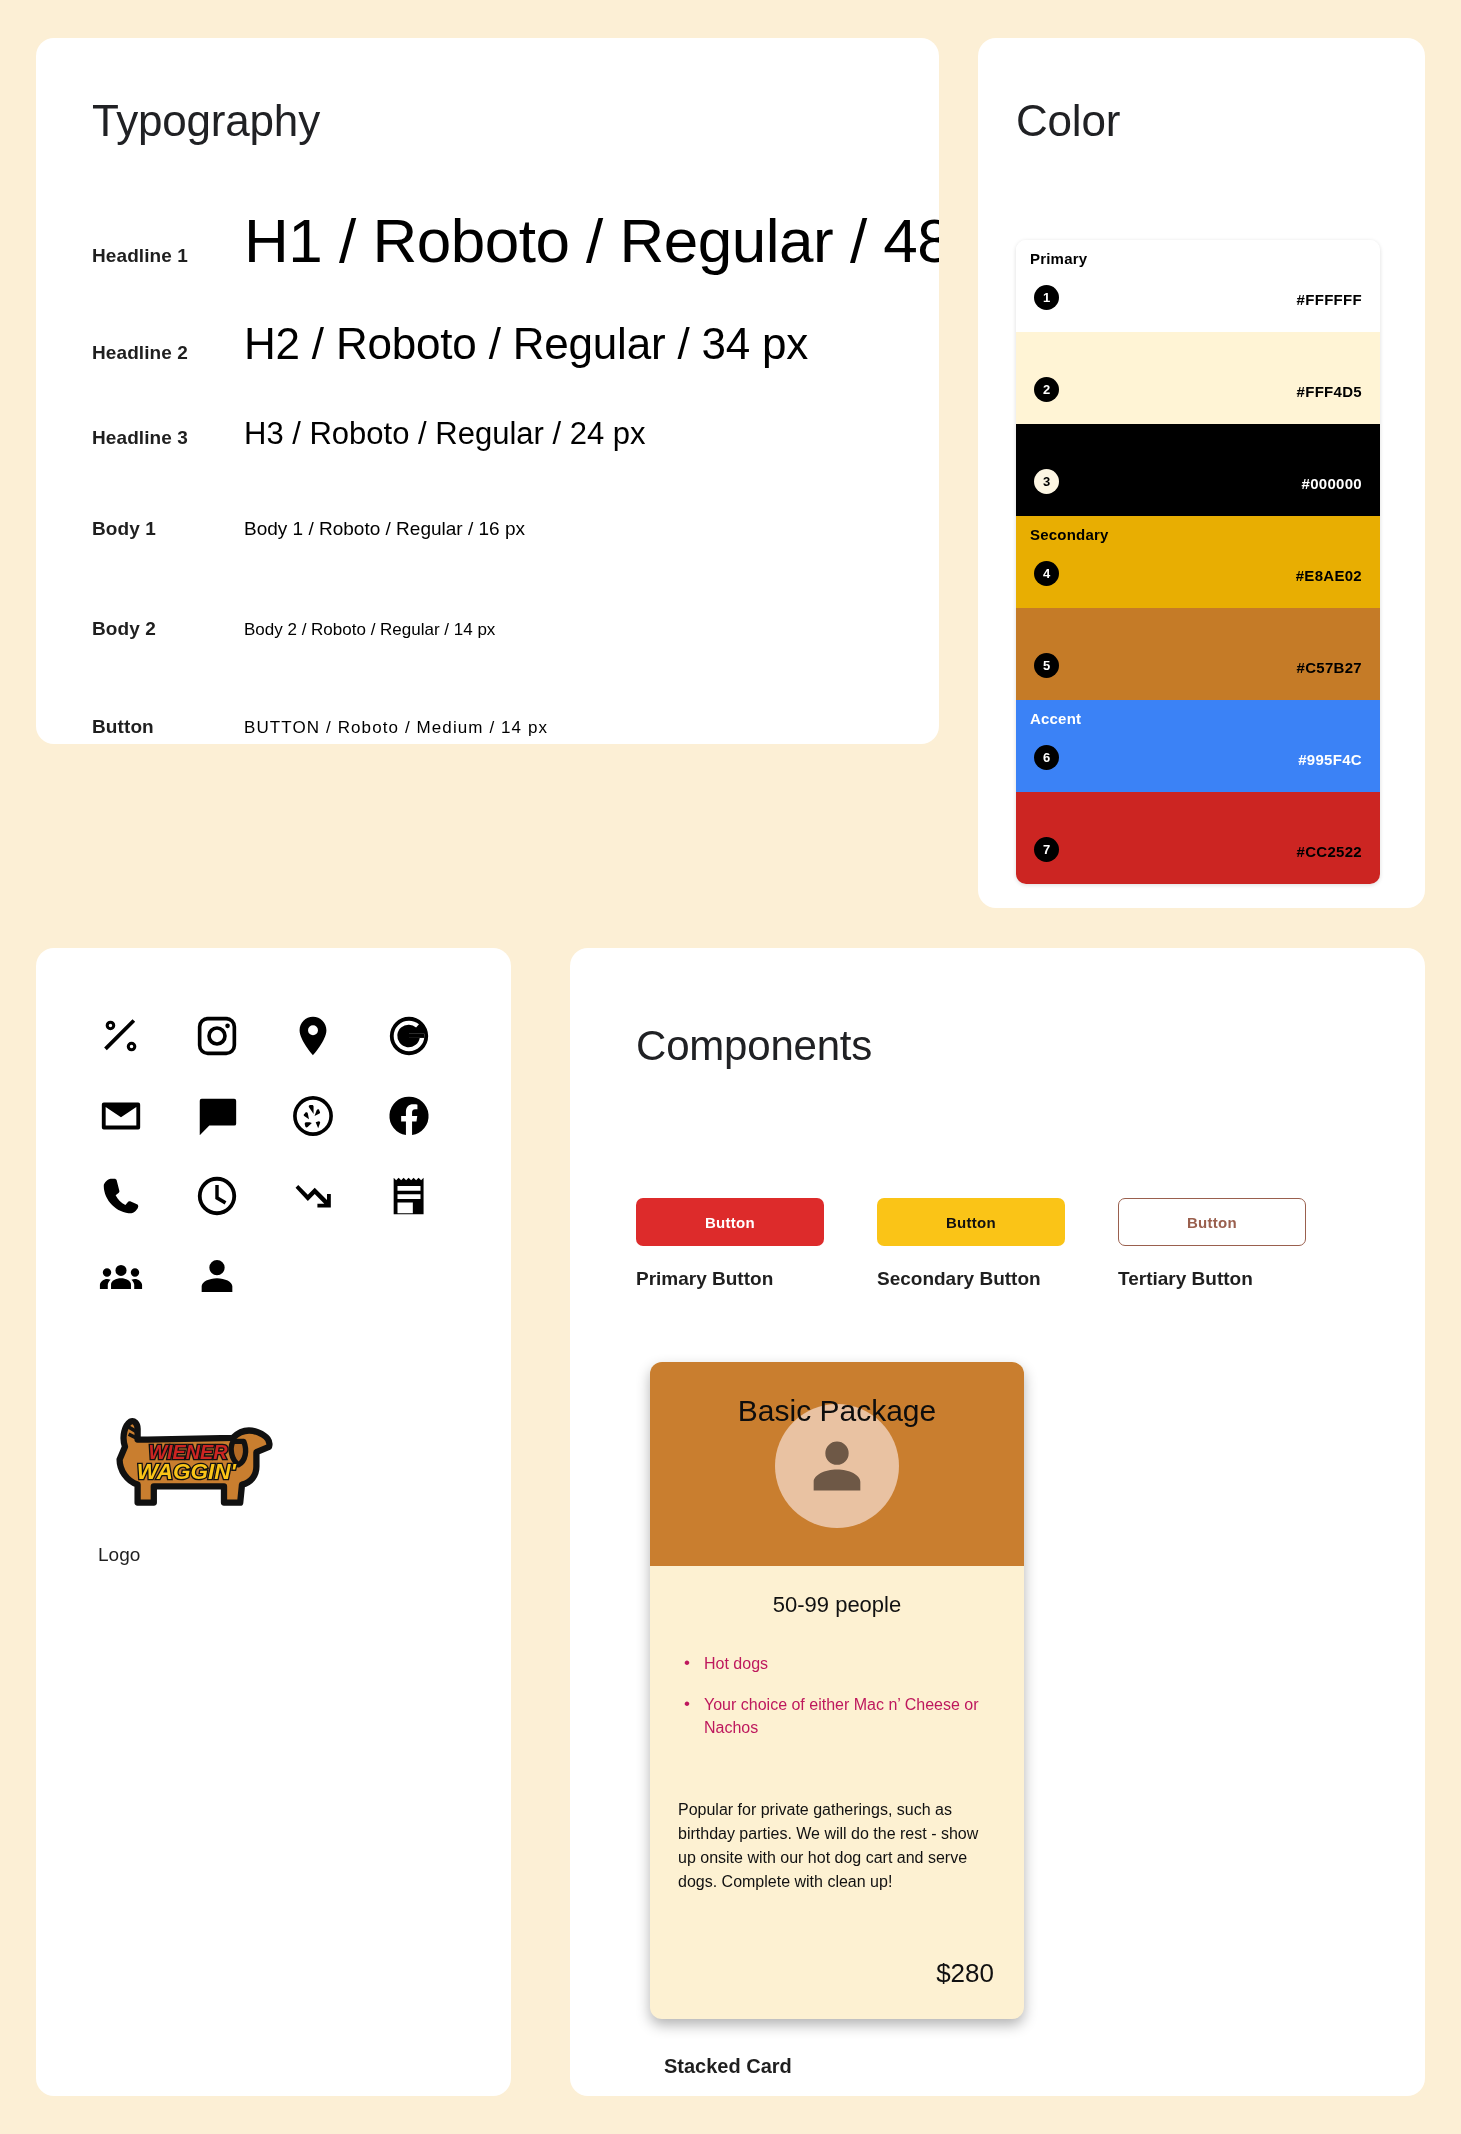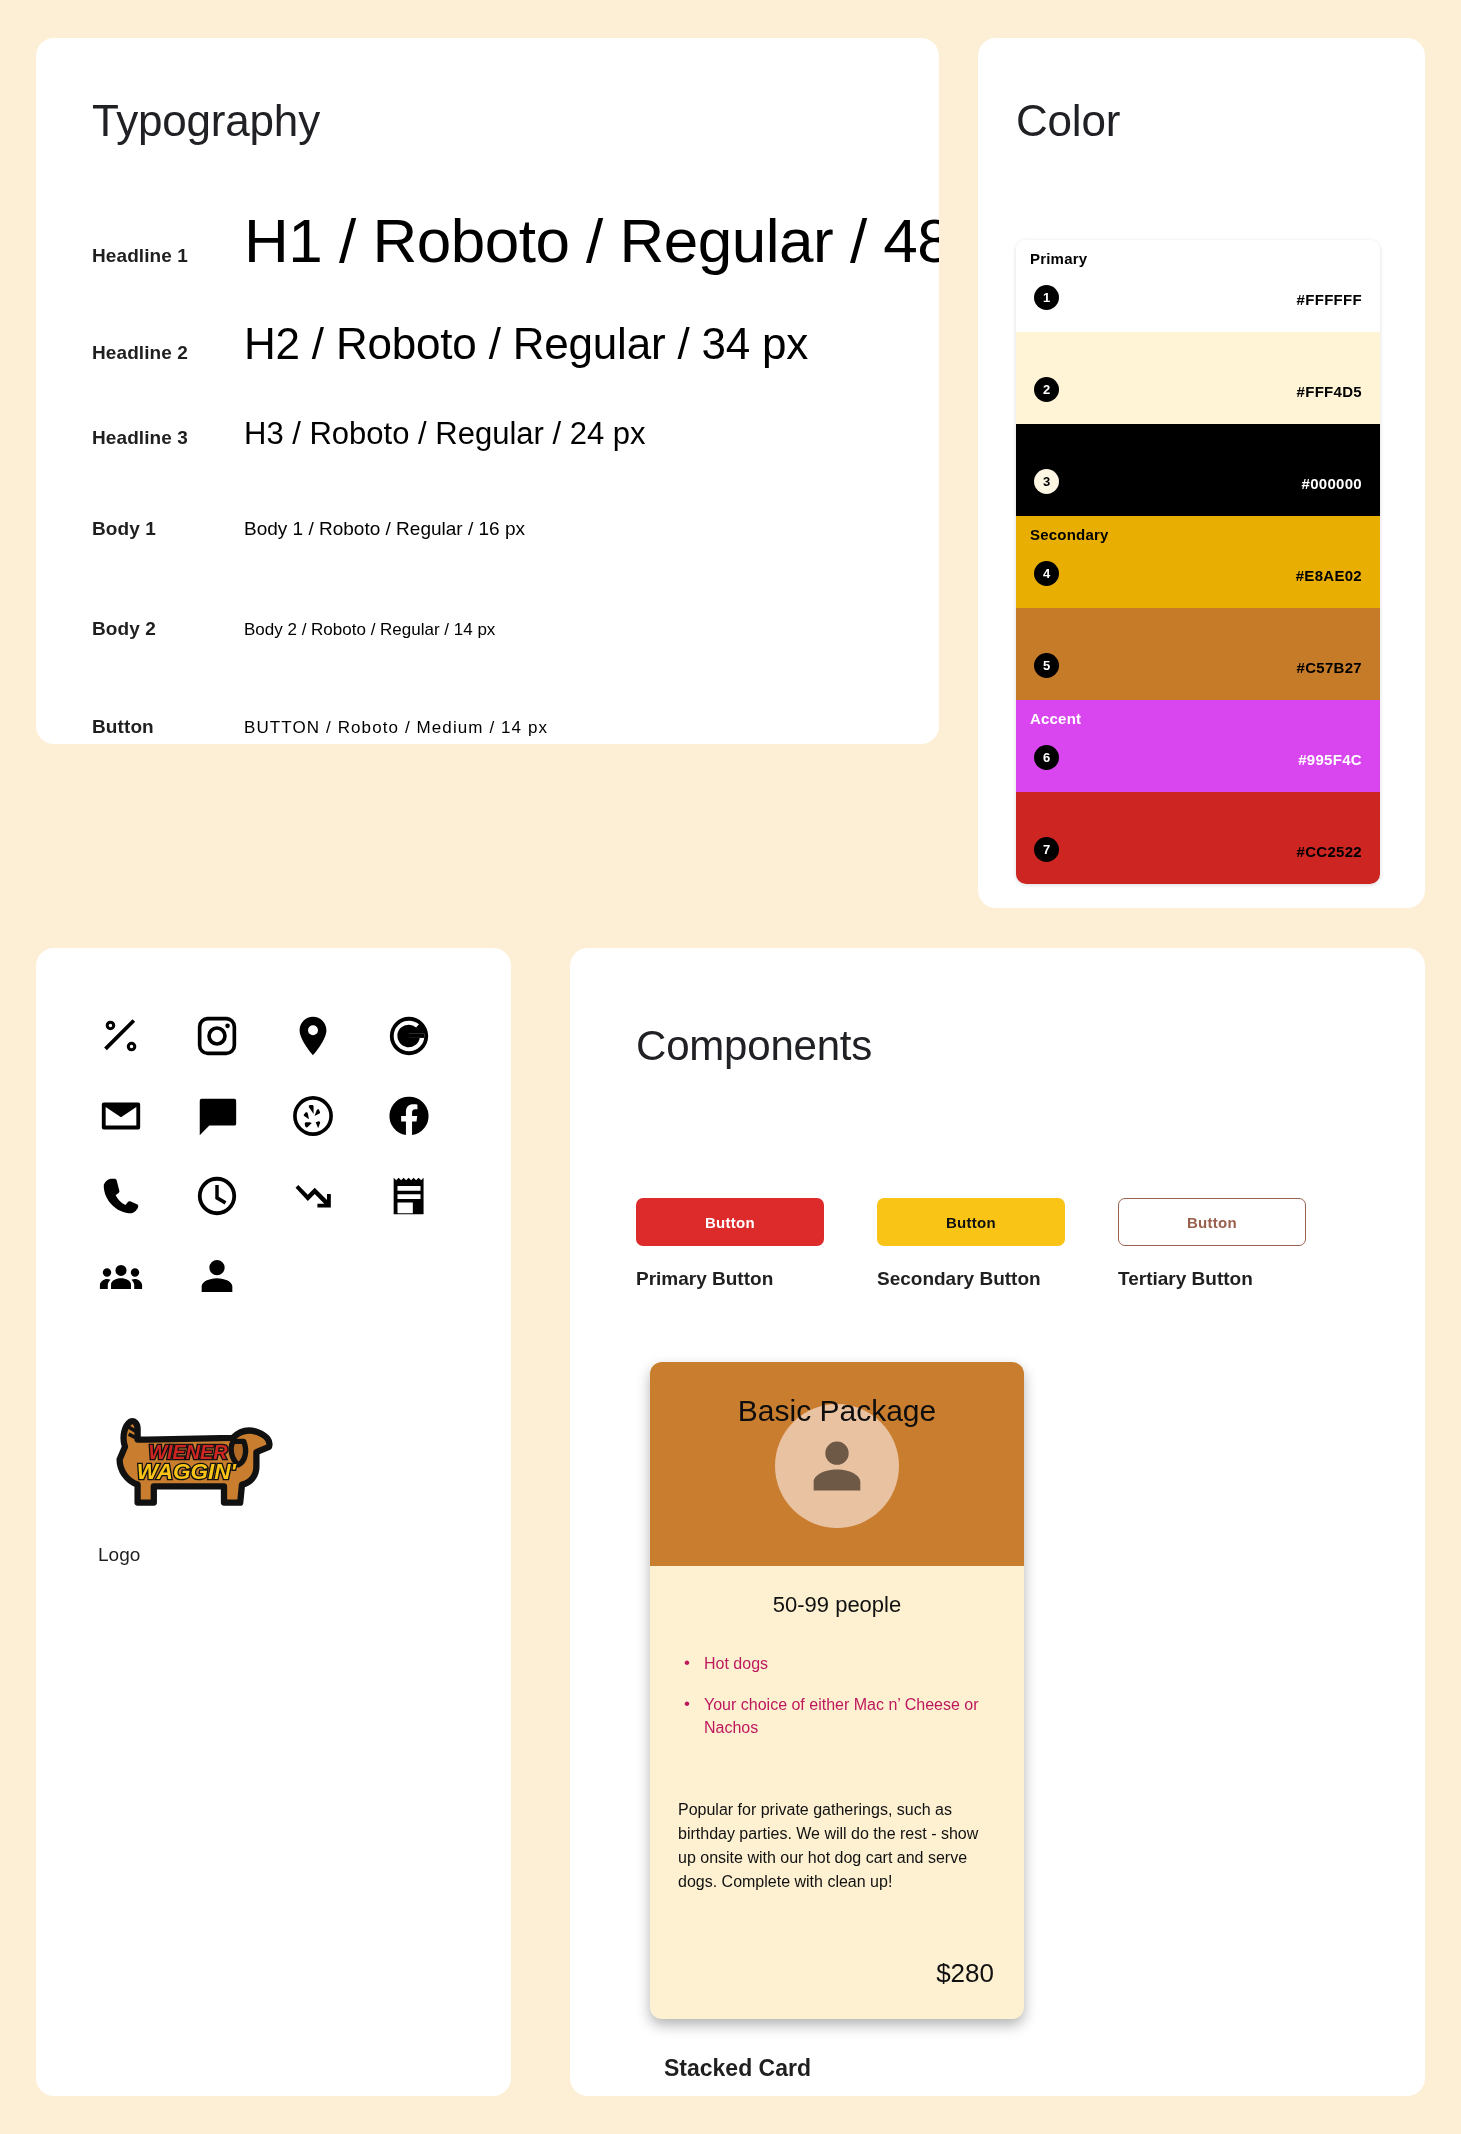--- a/index.html
+++ b/index.html
@@ -279,21 +279,21 @@
     margin-top: 64px;
     text-align: right;
     font-size: 26px;
     font-weight: 400;
     color: #111;
     padding-right: 4px;
   }
   .stacked-caption {
     margin-top: 36px;
     margin-left: 14px;
-    font-size: 23px;
+    font-size: 20px;
     font-weight: 700;
     color: #1f1f1f;
   }
 </style>
 </head>
 <body>
 
 <div class="page">
 
   <section class="card" id="typography-panel">
@@ -353,21 +353,21 @@
         <div class="swatch-badge">4</div>
         <div class="swatch-hex">#E8AE02</div>
       </div>
 
       <div class="swatch" style="background:#C57B27;color:#000000;">
         <div class="swatch-group"></div>
         <div class="swatch-badge">5</div>
         <div class="swatch-hex">#C57B27</div>
       </div>
 
-      <div class="swatch" style="background:#d946ef;color:#FFFFFF;">
+      <div class="swatch" style="background:#3b82f6;color:#FFFFFF;">
         <div class="swatch-group">Accent</div>
         <div class="swatch-badge">6</div>
         <div class="swatch-hex">#995F4C</div>
       </div>
 
       <div class="swatch" style="background:#CC2522;color:#000000;">
         <div class="swatch-group"></div>
         <div class="swatch-badge">7</div>
         <div class="swatch-hex">#CC2522</div>
       </div>

